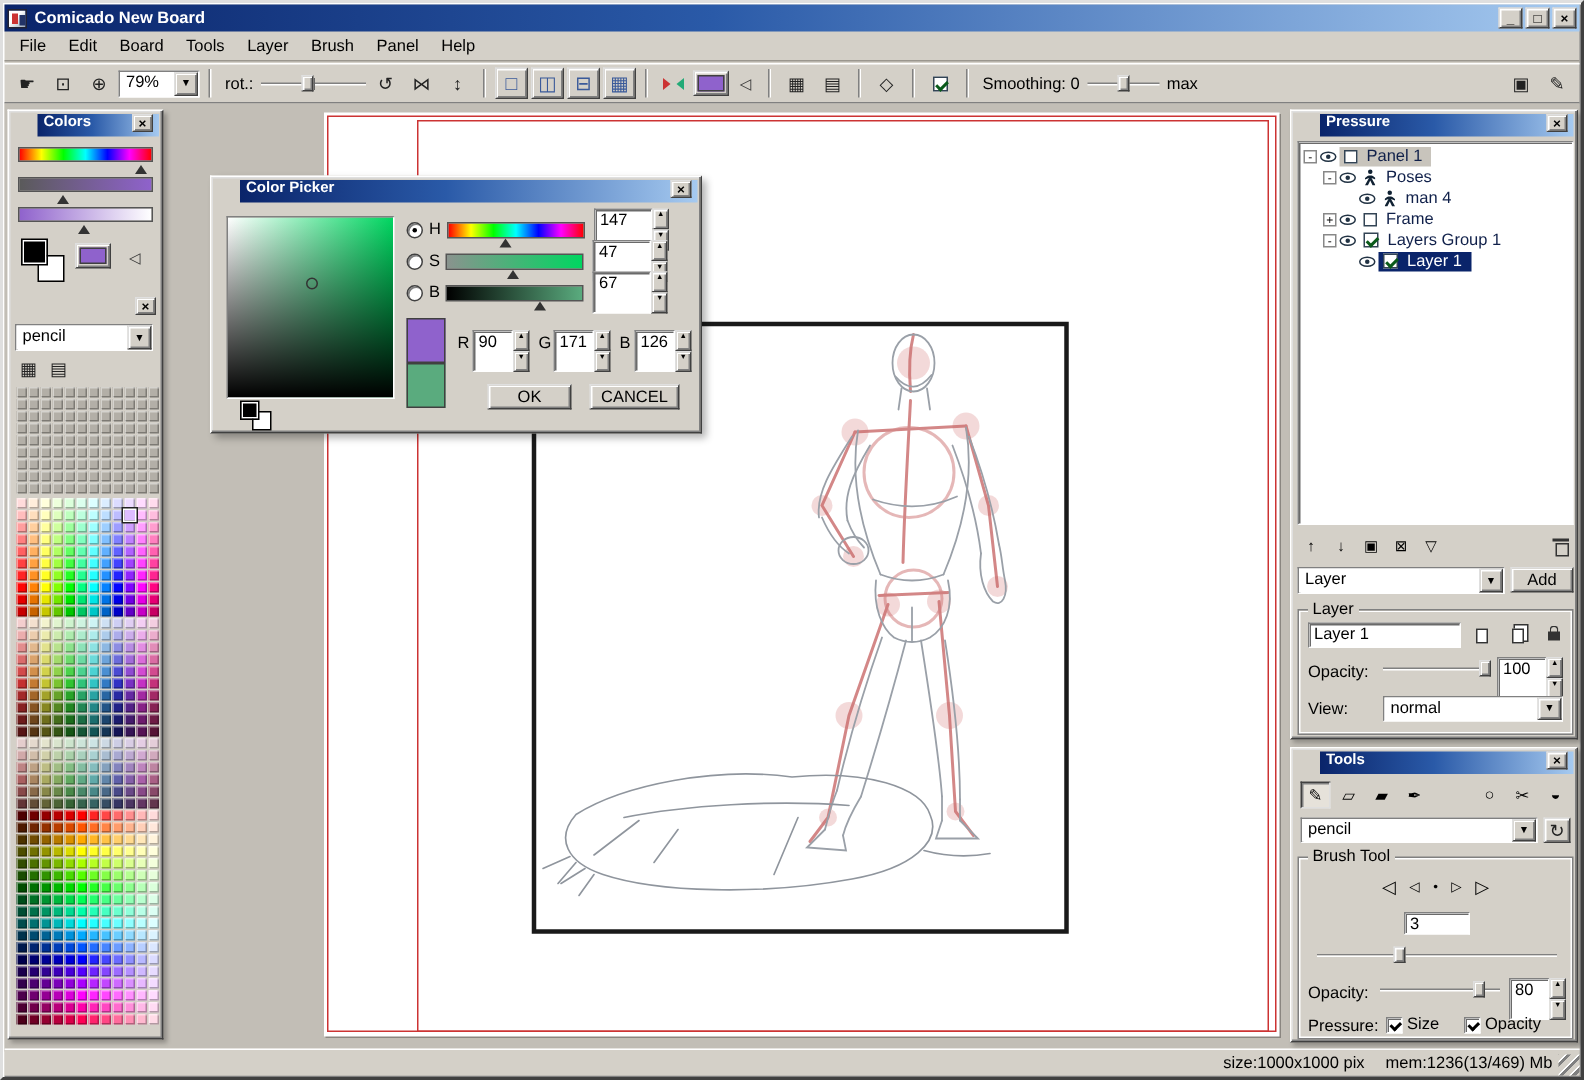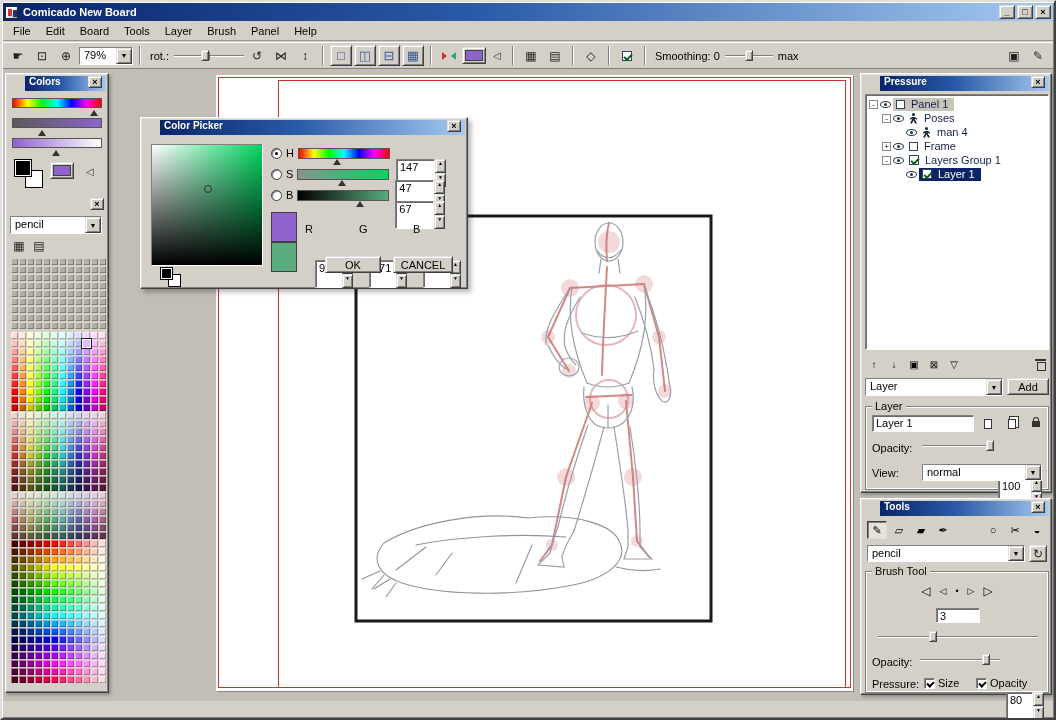--- a/index.html
+++ b/index.html
@@ -119,21 +119,21 @@
   .group { position:absolute; border:1px solid #808080;
     box-shadow: inset 1px 1px #fff, inset -1px -1px #fff; }
   .legend { position:absolute; top:-7px; left:6px; background:#d4d0c8; padding:0 3px; }
   .field { padding:1px 3px; overflow:hidden; white-space:nowrap; }
   .mini-btn { width:20px; height:16px; display:flex; align-items:center; justify-content:center; }
   .page-ic { width:8px; height:10px; background:#fff; border:1px solid #333; display:inline-block; }
   .page-ic.dbl { box-shadow:2px -2px 0 #fff, 2px -2px 0 1px #333; }
   .lock-ic { width:8px; height:6px; background:#333; position:relative; display:inline-block; margin-top:4px; }
   .lock-ic::before { content:""; position:absolute; left:1px; top:-4px; width:4px; height:4px;
     border:1px solid #333; border-bottom:none; border-radius:3px 3px 0 0; }
-  .spin { display:flex; height:28px;margin-top:40px; }
+  .spin { display:flex; height:28px; }
   .spin .val { background:#fff; border:1px solid; border-color:#808080 #fff #fff #808080;
     box-shadow:inset 1px 1px #6a6a6a; padding:1px 3px; flex:1; overflow:hidden; }
   .sbtns { width:11px; display:flex; flex-direction:column; }
   .sb { flex:1; font-size:5px; line-height:6px; text-align:center; overflow:hidden; }
 
   
   #tools-panel { left:858px; top:496px; width:192px; height:197px; }
   .toolbtn { width:20px; height:18px; font-size:11px; display:flex; align-items:center; justify-content:center; }
   .toolbtn.pressed { border-color:#404040 #dfdfdf #dfdfdf #404040;
     box-shadow: inset 1px 1px #808080; background:#e6e2da; }
@@ -1336,14 +1336,19 @@
         </span>
     </span>
 
     <span class="mini-sq" style="left:20px; top:150px; background:#000; z-index:2"></span>
     <span class="mini-sq" style="left:28px; top:157px; background:#fff"></span>
 
     <span class="r dlg-btn" style="left:184px; top:138px; width:56px">OK</span>
     <span class="r dlg-btn" style="left:252px; top:138px; width:60px">CANCEL</span>
   </div>
 
+  <div class="statusbar">
+    <span>size:1000x1000 pix</span>
+    <span>mem:1236(13/469) Mb</span>
+    <span class="grip"></span>
+  </div>
 
 </div>
 
 </body></html>

